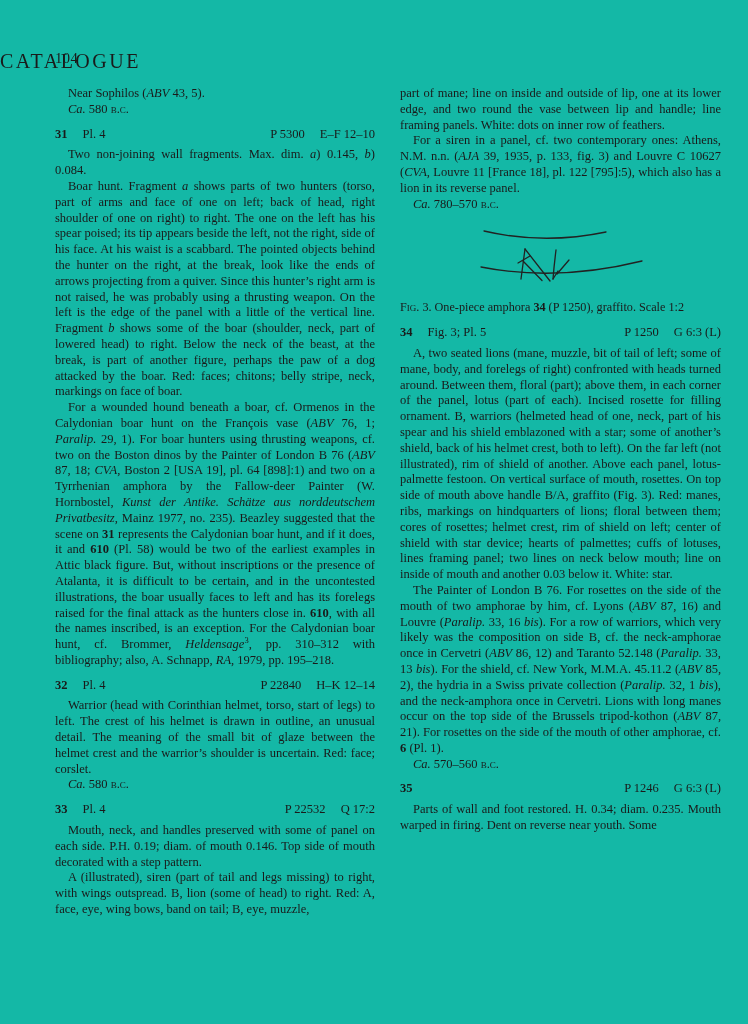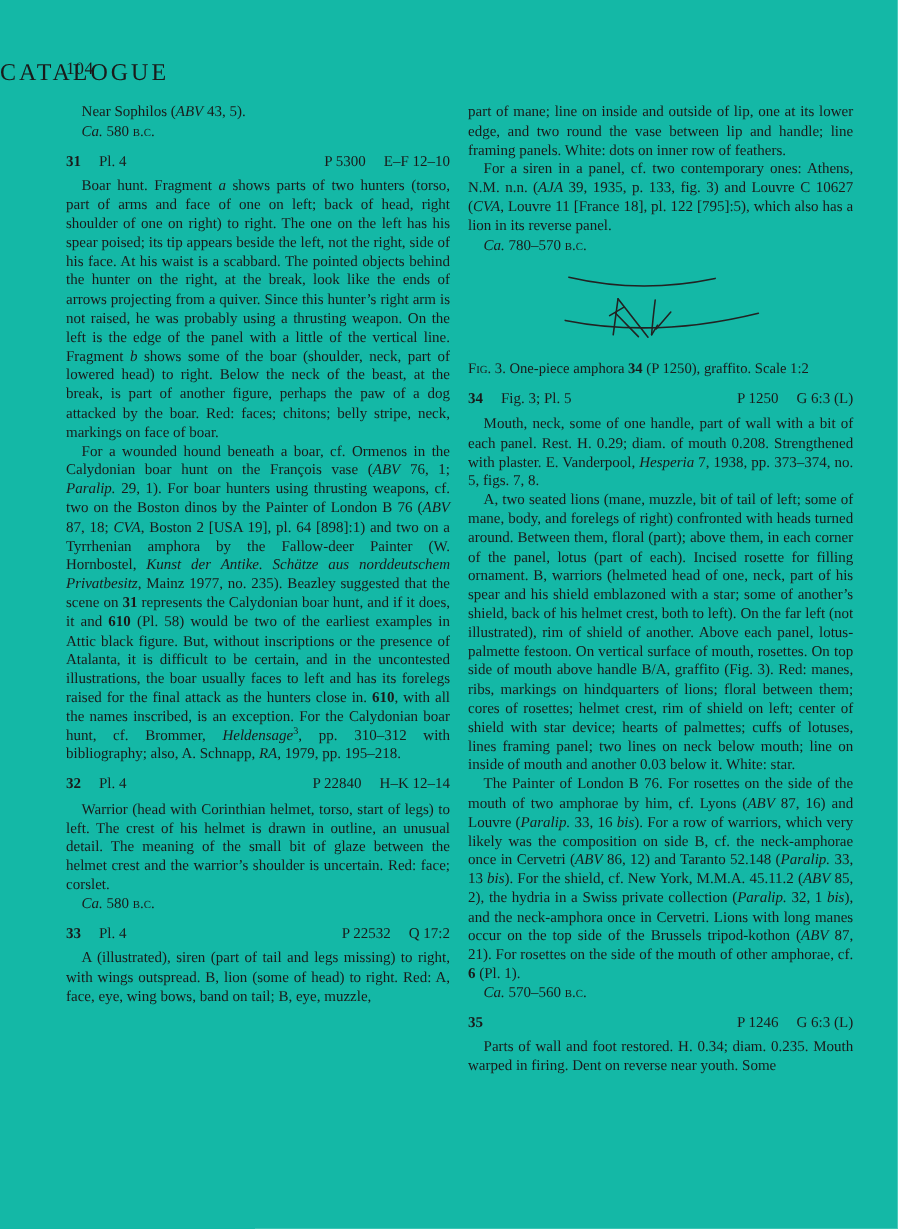--- a/index.html
+++ b/index.html
@@ -1,21 +1,21 @@
 <!DOCTYPE html>
 <html lang="en"><head>
 <meta charset="utf-8">
 <style>
   html,body{margin:0;padding:0;}
   body{background:#ffffff;font-family:"Liberation Serif","DejaVu Serif",serif;color:#1a1a1a;}
   .page{position:relative;width:748px;height:1024px;background:#14b8a6;overflow:hidden;}
   .running-head{position:absolute;top:50px;left:0;width:748px;height:20px;}
   .folio{position:absolute;left:55px;top:0;font-size:14.5px;letter-spacing:.5px;}
   .head-title{display:block;font-size:20px;letter-spacing:2.5px;}
-  .columns{position:absolute;top:86px;left:55px;display:flex;gap:15px;}
+  .columns{position:absolute;top:86px;left:55px;display:flex;gap:25px;}
   .col{width:320px;font-size:12.5px;line-height:15.8px;text-align:justify;}
   .col.right{width:321px;}
   p.para{margin:0;}
   p.indent{text-indent:13px;}
   .entry-head{display:flex;align-items:baseline;margin:9px 0 5px;}
   .cat-no{font-weight:bold;margin-right:15px;}
   .plate-ref{}
   .inv-no{margin-left:auto;margin-right:15px;}
   .grid-ref{}
   .s-i{font-style:italic;}
@@ -42,38 +42,40 @@
     <section class="col left">
       <p class="para indent"><span>Near Sophilos (</span><span class="s-i">ABV</span><span> 43, 5).</span></p>
       <p class="para indent"><span class="s-i">Ca.</span><span> 580 </span><span class="s-sc">b.c.</span></p>
 
       <div class="entry-head">
         <span class="cat-no">31</span>
         <span class="plate-ref">Pl. 4</span>
         <span class="inv-no">P 5300</span>
         <span class="grid-ref">E–F 12–10</span>
       </div>
+      <p class="para indent"><span>Two non-joining wall fragments. Max. dim. </span><span class="s-i">a</span><span>) 0.145, </span><span class="s-i">b</span><span>) 0.084.</span></p>
       <p class="para indent"><span>Boar hunt. Fragment </span><span class="s-i">a</span><span> shows parts of two hunters (torso, part of arms and face of one on left; back of head, right shoulder of one on right) to right. The one on the left has his spear poised; its tip appears beside the left, not the right, side of his face. At his waist is a scabbard. The pointed objects behind the hunter on the right, at the break, look like the ends of arrows projecting from a quiver. Since this hunter’s right arm is not raised, he was probably using a thrusting weapon. On the left is the edge of the panel with a little of the vertical line. Fragment </span><span class="s-i">b</span><span> shows some of the boar (shoulder, neck, part of lowered head) to right. Below the neck of the beast, at the break, is part of another figure, perhaps the paw of a dog attacked by the boar. Red: faces; chitons; belly stripe, neck, markings on face of boar.</span></p>
       <p class="para indent"><span>For a wounded hound beneath a boar, cf. Ormenos in the Calydonian boar hunt on the François vase (</span><span class="s-i">ABV</span><span> 76, 1; </span><span class="s-i">Paralip.</span><span> 29, 1). For boar hunters using thrusting weapons, cf. two on the Boston dinos by the Painter of London B 76 (</span><span class="s-i">ABV</span><span> 87, 18; </span><span class="s-i">CVA</span><span>, Boston 2 [USA 19], pl. 64 [898]:1) and two on a Tyrrhenian amphora by the Fallow-deer Painter (W. Hornbostel, </span><span class="s-i">Kunst der Antike. Schätze aus norddeutschem Privatbesitz</span><span>, Mainz 1977, no. 235). Beazley suggested that the scene on </span><span class="s-b">31</span><span> represents the Calydonian boar hunt, and if it does, it and </span><span class="s-b">610</span><span> (Pl. 58) would be two of the earliest examples in Attic black figure. But, without inscriptions or the presence of Atalanta, it is difficult to be certain, and in the uncontested illustrations, the boar usually faces to left and has its forelegs raised for the final attack as the hunters close in. </span><span class="s-b">610</span><span>, with all the names inscribed, is an exception. For the Calydonian boar hunt, cf. Brommer, </span><span class="s-i">Heldensage</span><sup>3</sup><span>, pp. 310–312 with bibliography; also, A. Schnapp, </span><span class="s-i">RA</span><span>, 1979, pp. 195–218.</span></p>
 
       <div class="entry-head">
         <span class="cat-no">32</span>
         <span class="plate-ref">Pl. 4</span>
         <span class="inv-no">P 22840</span>
         <span class="grid-ref">H–K 12–14</span>
       </div>
       <p class="para indent"><span>Warrior (head with Corinthian helmet, torso, start of legs) to left. The crest of his helmet is drawn in outline, an unusual detail. The meaning of the small bit of glaze between the helmet crest and the warrior’s shoulder is uncertain. Red: face; corslet.</span></p>
       <p class="para indent"><span class="s-i">Ca.</span><span> 580 </span><span class="s-sc">b.c.</span></p>
 
       <div class="entry-head">
         <span class="cat-no">33</span>
         <span class="plate-ref">Pl. 4</span>
         <span class="inv-no">P 22532</span>
         <span class="grid-ref">Q 17:2</span>
       </div>
+      <p class="para indent"><span>Mouth, neck, and handles preserved with some of panel on each side. P.H. 0.19; diam. of mouth 0.146. Top side of mouth decorated with a step pattern.</span></p>
       <p class="para indent"><span>A (illustrated), siren (part of tail and legs missing) to right, with wings outspread. B, lion (some of head) to right. Red: A, face, eye, wing bows, band on tail; B, eye, muzzle,</span></p>
     </section>
 
     <section class="col right">
       <p class="para"><span>part of mane; line on inside and outside of lip, one at its lower edge, and two round the vase between lip and handle; line framing panels. White: dots on inner row of feathers.</span></p>
       <p class="para indent"><span>For a siren in a panel, cf. two contemporary ones: Athens, N.M. n.n. (</span><span class="s-i">AJA</span><span> 39, 1935, p. 133, fig. 3) and Louvre C 10627 (</span><span class="s-i">CVA</span><span>, Louvre 11 [France 18], pl. 122 [795]:5), which also has a lion in its reverse panel.</span></p>
       <p class="para indent"><span class="s-i">Ca.</span><span> 780–570 </span><span class="s-sc">b.c.</span></p>
 
       <figure class="graffito-figure">
         <svg width="172" height="62" viewBox="36 16 172 62" xmlns="http://www.w3.org/2000/svg">
@@ -89,21 +91,20 @@
         </svg>
         <figcaption class="fig-caption"><span>F</span><span class="s-sc">ig</span><span>. 3. One-piece amphora </span><span class="s-b">34</span><span> (P 1250), graffito. Scale 1:2</span></figcaption>
       </figure>
 
       <div class="entry-head">
         <span class="cat-no">34</span>
         <span class="plate-ref">Fig. 3; Pl. 5</span>
         <span class="inv-no">P 1250</span>
         <span class="grid-ref">G 6:3 (L)</span>
       </div>
-      <p class="para indent"><span>Mouth, neck, some of one handle, part of wall with a bit of each panel. Rest. H. 0.29; diam. of mouth 0.208. Strengthened with plaster. E. Vanderpool, </span><span class="s-i">Hesperia</span><span> 7, 1938, pp. 373–374, no. 5, figs. 7, 8.</span></p>
       <p class="para indent"><span>A, two seated lions (mane, muzzle, bit of tail of left; some of mane, body, and forelegs of right) confronted with heads turned around. Between them, floral (part); above them, in each corner of the panel, lotus (part of each). Incised rosette for filling ornament. B, warriors (helmeted head of one, neck, part of his spear and his shield emblazoned with a star; some of another’s shield, back of his helmet crest, both to left). On the far left (not illustrated), rim of shield of another. Above each panel, lotus-palmette festoon. On vertical surface of mouth, rosettes. On top side of mouth above handle B/A, graffito (Fig. 3). Red: manes, ribs, markings on hindquarters of lions; floral between them; cores of rosettes; helmet crest, rim of shield on left; center of shield with star device; hearts of palmettes; cuffs of lotuses, lines framing panel; two lines on neck below mouth; line on inside of mouth and another 0.03 below it. White: star.</span></p>
       <p class="para indent"><span>The Painter of London B 76. For rosettes on the side of the mouth of two amphorae by him, cf. Lyons (</span><span class="s-i">ABV</span><span> 87, 16) and Louvre (</span><span class="s-i">Paralip.</span><span> 33, 16 </span><span class="s-i">bis</span><span>). For a row of warriors, which very likely was the composition on side B, cf. the neck-amphorae once in Cervetri (</span><span class="s-i">ABV</span><span> 86, 12) and Taranto 52.148 (</span><span class="s-i">Paralip.</span><span> 33, 13 </span><span class="s-i">bis</span><span>). For the shield, cf. New York, M.M.A. 45.11.2 (</span><span class="s-i">ABV</span><span> 85, 2), the hydria in a Swiss private collection (</span><span class="s-i">Paralip.</span><span> 32, 1 </span><span class="s-i">bis</span><span>), and the neck-amphora once in Cervetri. Lions with long manes occur on the top side of the Brussels tripod-kothon (</span><span class="s-i">ABV</span><span> 87, 21). For rosettes on the side of the mouth of other amphorae, cf. </span><span class="s-b">6</span><span> (Pl. 1).</span></p>
       <p class="para indent"><span class="s-i">Ca.</span><span> 570–560 </span><span class="s-sc">b.c.</span></p>
 
       <div class="entry-head">
         <span class="cat-no">35</span>
         <span class="plate-ref"></span>
         <span class="inv-no">P 1246</span>
         <span class="grid-ref">G 6:3 (L)</span>
       </div>

